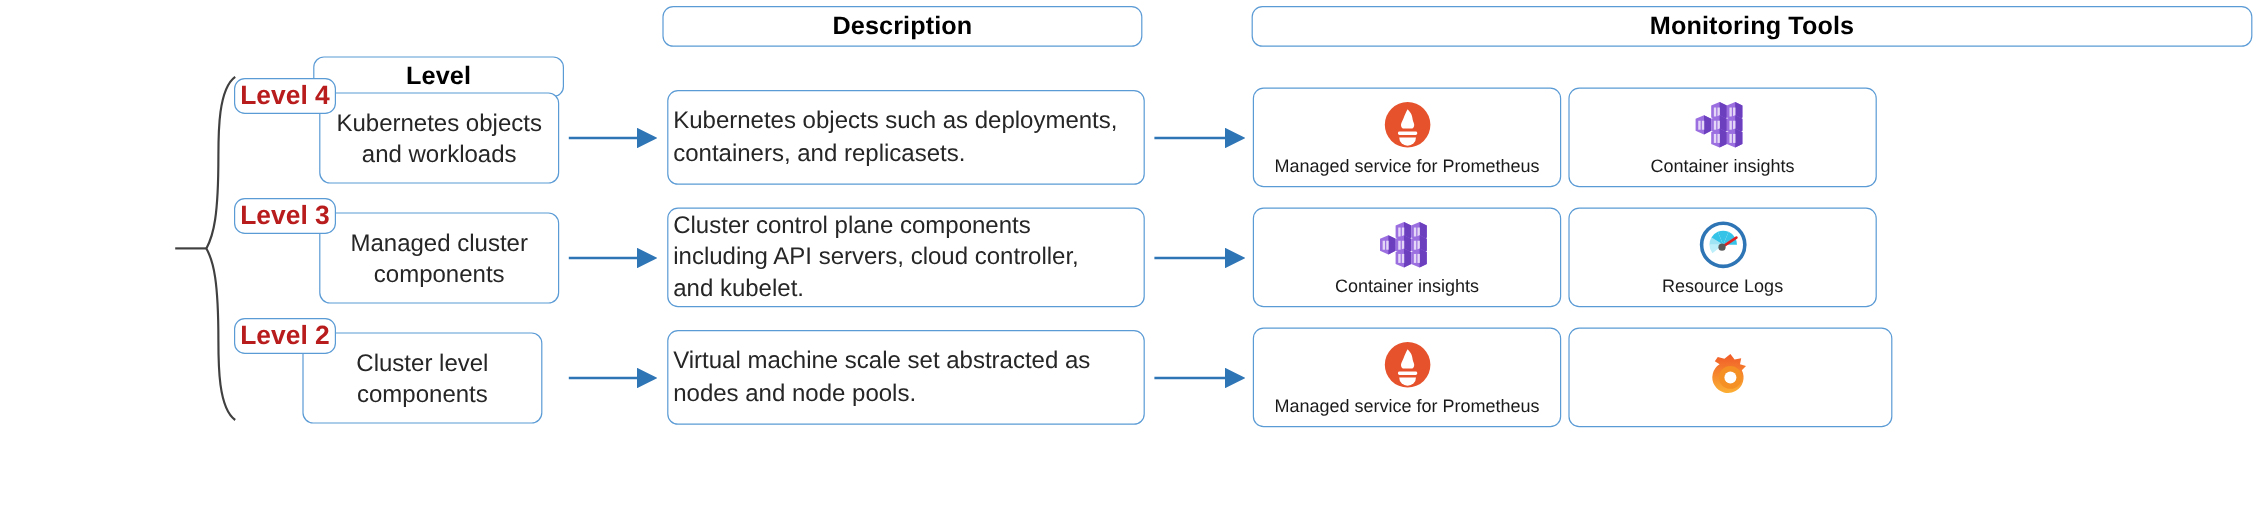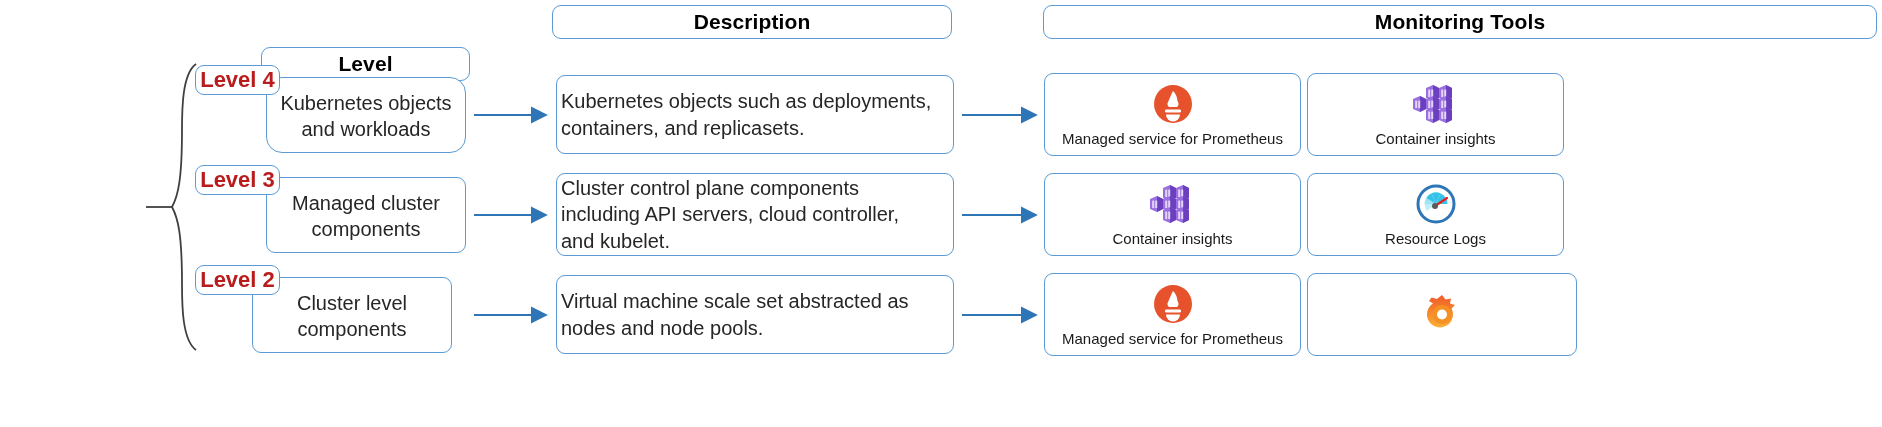--- a/index.html
+++ b/index.html
@@ -119,21 +119,21 @@
   <div class="rbox hdr" style="left:261px; top:5px; width:209px; height:34px;margin-top:42px;">
     <span>Level</span>
   </div>
   <div class="rbox hdr" style="left:552px; top:5px; width:400px; height:34px;">
     <span>Description</span>
   </div>
   <div class="rbox hdr" style="left:1043px; top:5px; width:834px; height:34px;">
     <span>Monitoring Tools</span>
   </div>
 
-  <div class="rbox levelbox" style="left:266px; top:77px; width:200px; height:76px;border-radius:16px;">
+  <div class="rbox levelbox" style="left:266px; top:77px; width:200px; height:76px;">
     <span style="white-space:pre-line;">Kubernetes objects
 and workloads</span>
   </div>
   <div class="rbox levelbadge" style="left:195px; top:65px; width:85px; height:30px;">
     <span>Level 4</span>
   </div>
 
   <div class="rbox descbox" style="left:556px; top:75px; width:398px; height:79px;">
     <span style="white-space:pre-line;">Kubernetes objects such as deployments,
 containers, and replicasets.</span>

